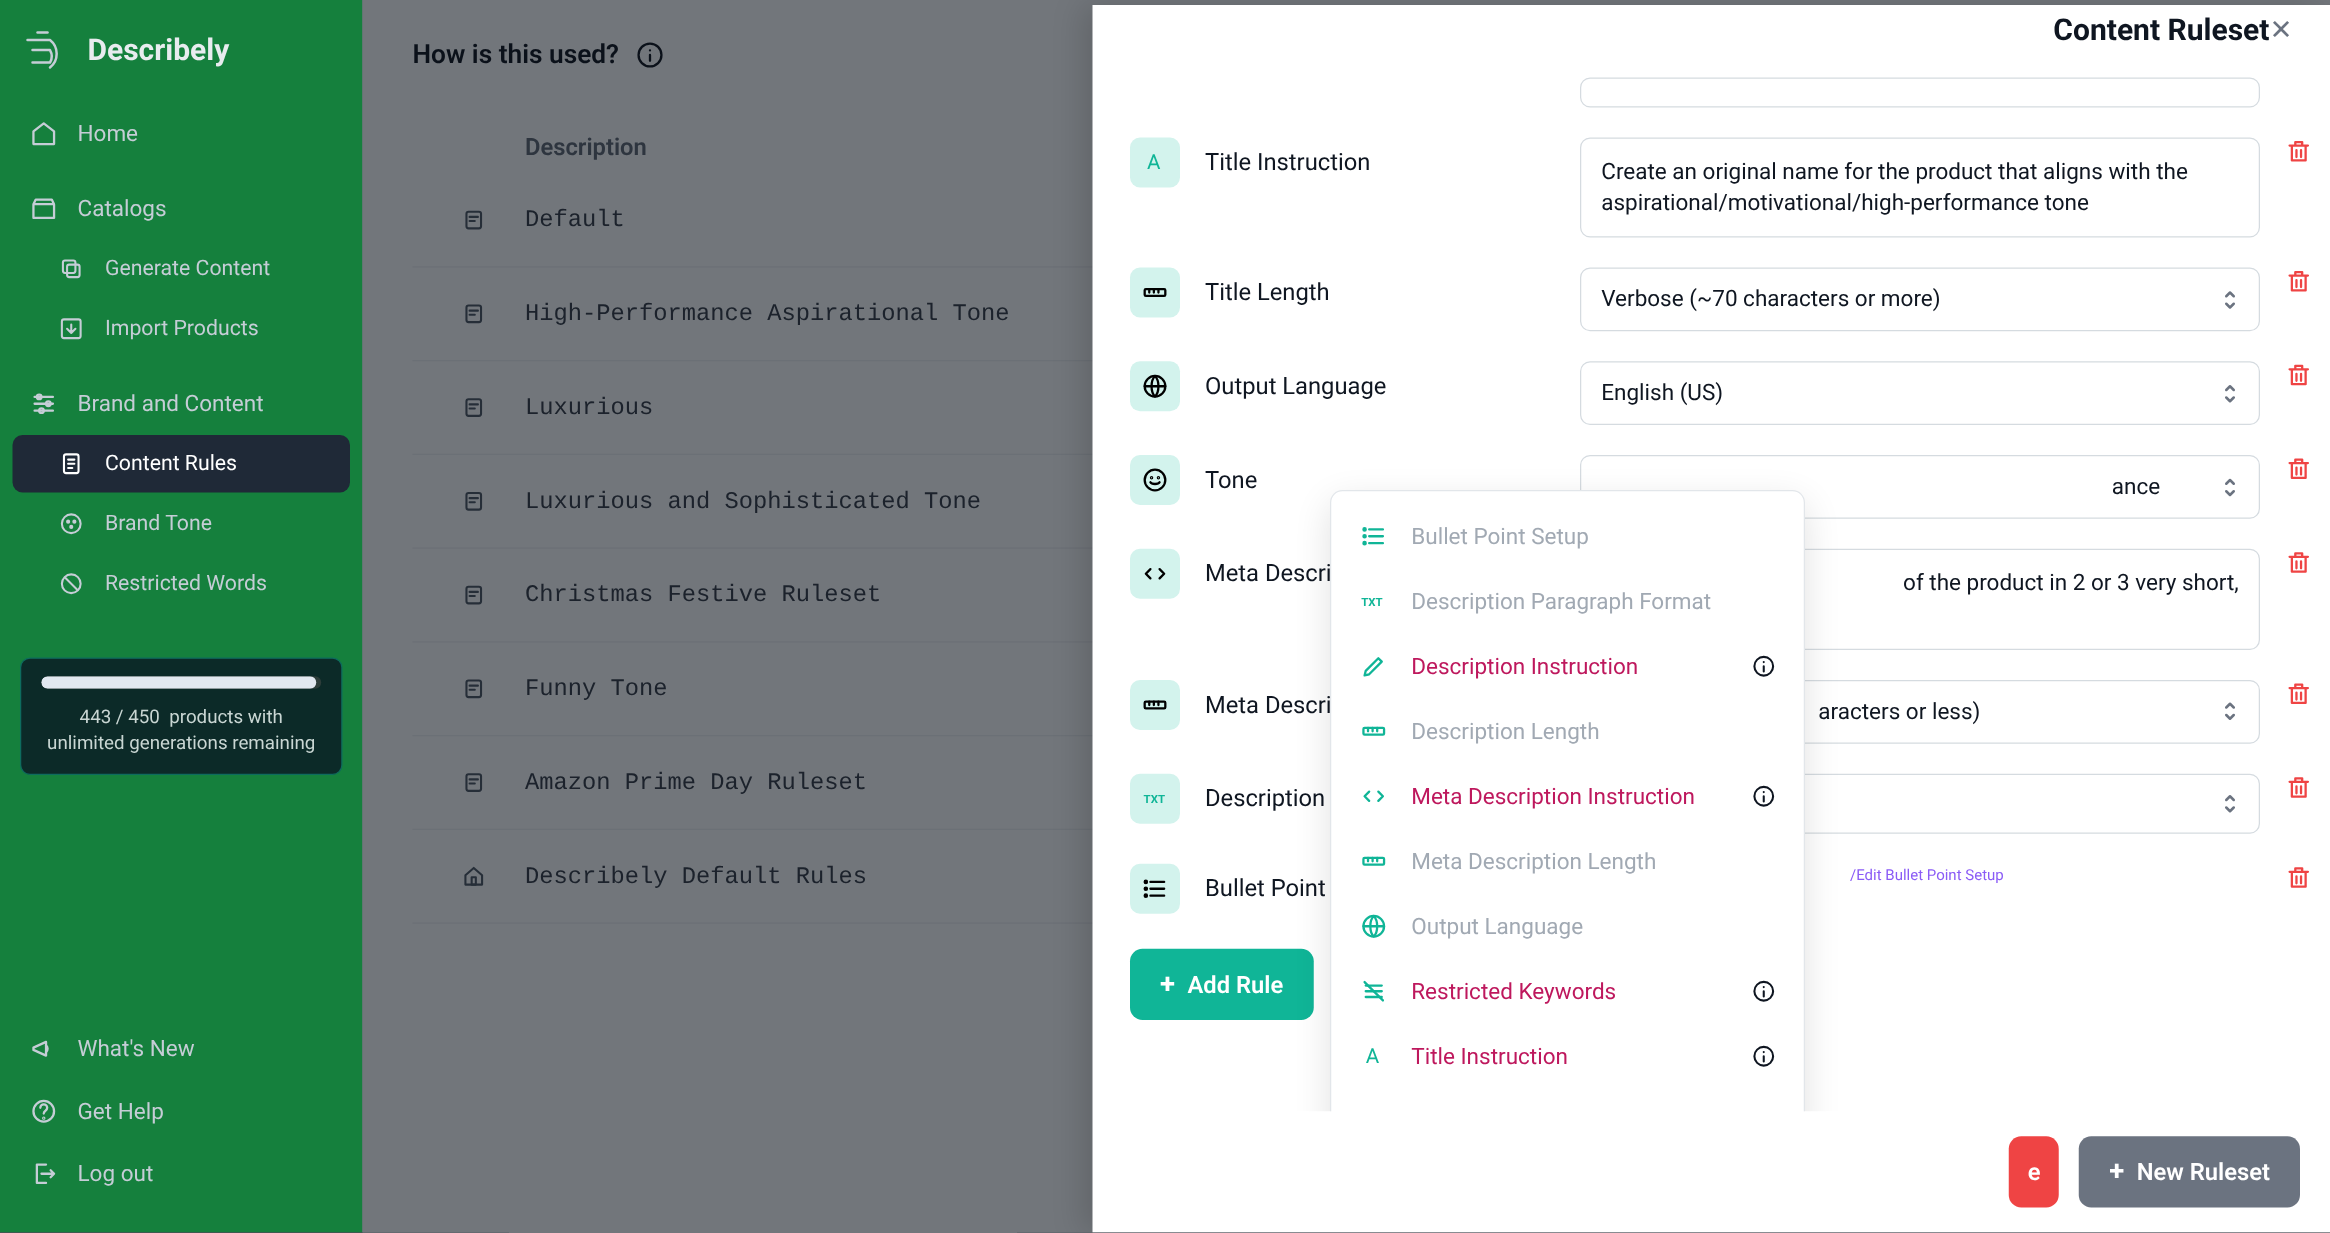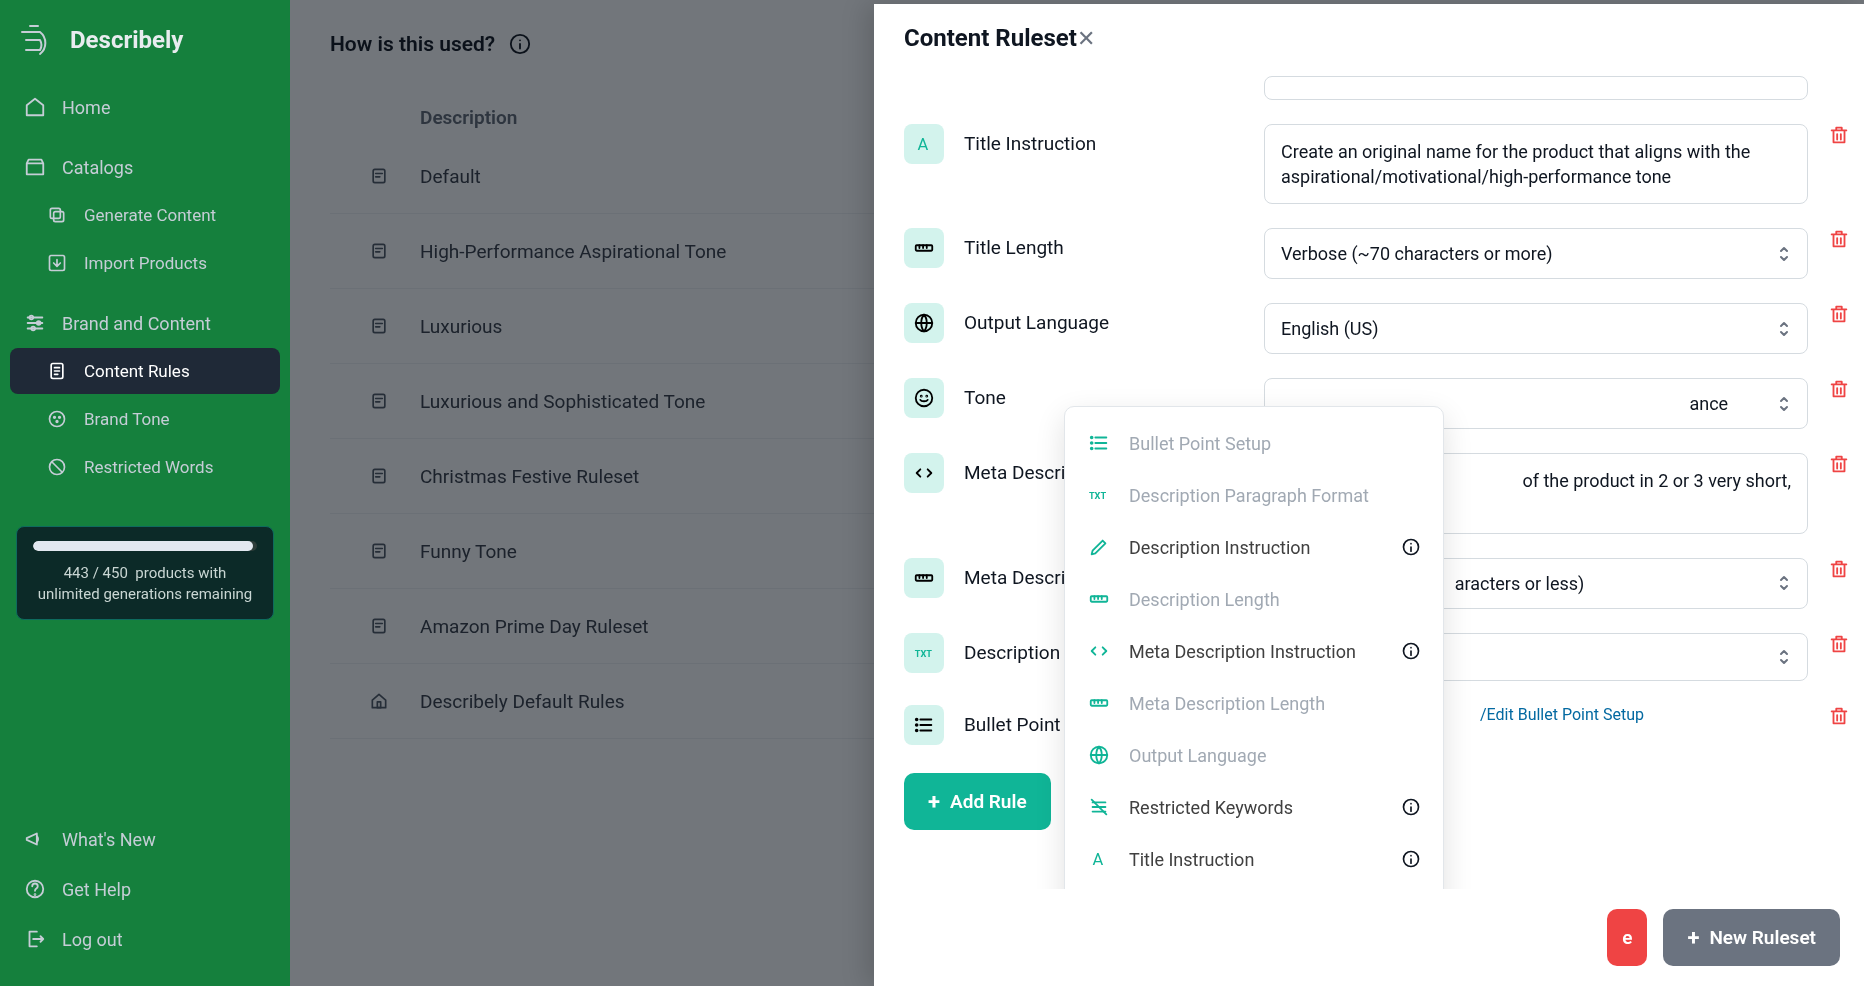--- a/index.html
+++ b/index.html
@@ -27,51 +27,51 @@
 .sidebar-bottom { margin-top: auto; padding: 0 10px; display: flex; flex-direction: column; gap: 4px; }
 
 
 .main { flex: 1; background: #f1f3f5; position: relative; }
 .main-inner { padding: 32px 40px; }
 .how-used { display: flex; align-items: center; gap: 14px; font-size: 21px; font-weight: 600; color: #0f1621; margin-bottom: 40px; }
 .info-circ { width: 22px; height: 22px; }
 .table-head { padding: 10px 90px; font-size: 19px; font-weight: 600; color: #5b6572; }
 .rule-row { display: flex; align-items: center; gap: 26px; padding: 22px 34px; border-bottom: 1px solid #e2e6ea; }
 .row-ic { width: 30px; height: 30px; display: flex; align-items: center; justify-content: center; color: #4a5563; }
-.row-label { font-size: 19px; color: #333b47; }
+.row-label { font-size: 19px; color: #333b47; font-family: Liberation Mono, monospace; }
 
 
 .dim { position: absolute; inset: 0; background: rgba(10,15,22,0.55); }
 
 
 .panel { position: absolute; top: 4px; right: 0; bottom: 0; width: 990px; background: #fff; box-shadow: -8px 0 24px rgba(0,0,0,0.15); display: flex; flex-direction: column; }
-.panel-head { display: flex; justify-content: flex-start; align-items: center; padding: 20px 30px 14px 30px; }
+.panel-head { display: flex; justify-content: flex-end; align-items: center; padding: 6px 30px 14px 30px; }
 .panel-title { font-size: 24px; font-weight: 700; color: #0f1621; }
 .close-x { font-size: 22px; color: #6b7380; cursor: pointer; background: none; border: none; }
 .panel-body { flex: 1; overflow: hidden; padding: 10px 14px 0 30px; position: relative; }
 .rule-line { display: flex; align-items: flex-start; gap: 20px; padding: 12px 0; }
 .rule-icon { width: 40px; height: 40px; border-radius: 8px; background: #d3f3ed; display: flex; align-items: center; justify-content: center; flex-shrink: 0; }
 .rule-icon svg { width: 22px; height: 22px; }
 .rule-name { width: 280px; font-size: 19px; color: #0f1621; padding-top: 8px; }
 .rule-input-wrap { flex: 1; display: flex; align-items: center; gap: 16px; }
 .rule-input, .rule-textarea, .rule-select { width: 100%; border: 1px solid #d5dbe0; border-radius: 8px; padding: 14px 16px; font-size: 18px; color: #0f1621; background: #fff; }
 .rule-textarea { min-height: 66px; resize: none; line-height: 1.4; }
 .rule-select { display: flex; align-items: center; justify-content: space-between; cursor: pointer; }
 .chev-ud { width: 14px; height: 18px; color: #6b7380; flex-shrink: 0; }
 .trash { width: 22px; height: 22px; color: #ef4444; cursor: pointer; flex-shrink: 0; }
-.link-text { color: #0369a1; font-size: 16px; }
+.link-text { color: #8b5cf6; font-size: 12px; }
 
 .add-rule-btn { margin-top: 16px; background: #10b597; color: #fff; border: none; border-radius: 10px; padding: 16px 24px; font-size: 19px; font-weight: 600; display: inline-flex; align-items: center; gap: 10px; cursor: pointer; }
 .add-rule-btn .plus { font-size: 22px; font-weight: 700; }
 
 
 .dropdown { position: absolute; left: 190px; top: 340px; width: 380px; background: #fff; border: 1px solid #e2e6ea; border-radius: 10px; box-shadow: 0 10px 30px rgba(0,0,0,0.12); padding: 10px 0; z-index: 50; }
 .dd-item { display: flex; align-items: center; gap: 18px; padding: 14px 22px; cursor: pointer; }
 .dd-item .dd-ic { width: 24px; height: 24px; display: flex; align-items: center; justify-content: center; color: #10b597; flex-shrink: 0; }
-.dd-item .dd-label { font-size: 18px; color: #404040; }
+.dd-item .dd-label { font-size: 18px; color: #be185d; }
 .dd-item.disabled .dd-label { color: #a1a9b3; }
 .dd-item .dd-info { margin-left: auto; width: 20px; height: 20px; color: #0f1621; }
 
 
 .panel-foot { padding: 20px 24px; display: flex; justify-content: flex-end; gap: 16px; }
 .btn { border: none; border-radius: 10px; padding: 16px 24px; font-size: 19px; font-weight: 600; cursor: pointer; display: inline-flex; align-items: center; gap: 10px; }
 .btn-del-chip { background: #ef4444; color: #fff; border-radius: 10px 10px 10px 10px; width: 40px; justify-content: center; padding: 16px 10px; }
 .btn-gray { background: #6b7380; color: #fff; }
 .btn-green { background: #10b597; color: #fff; }
 

